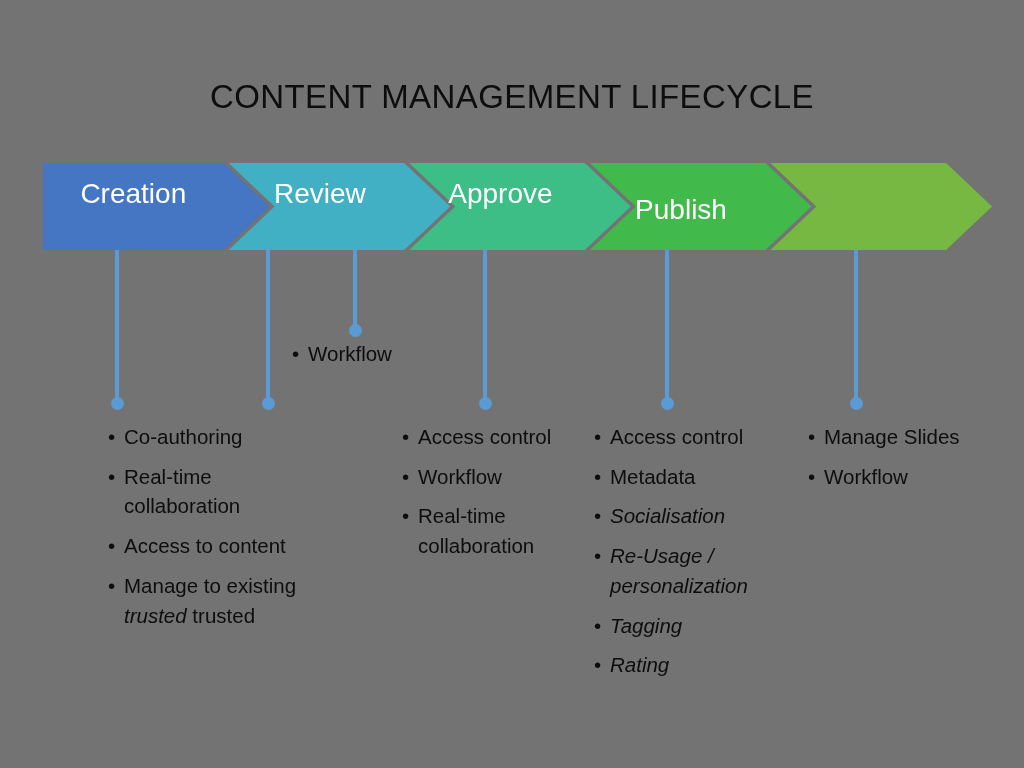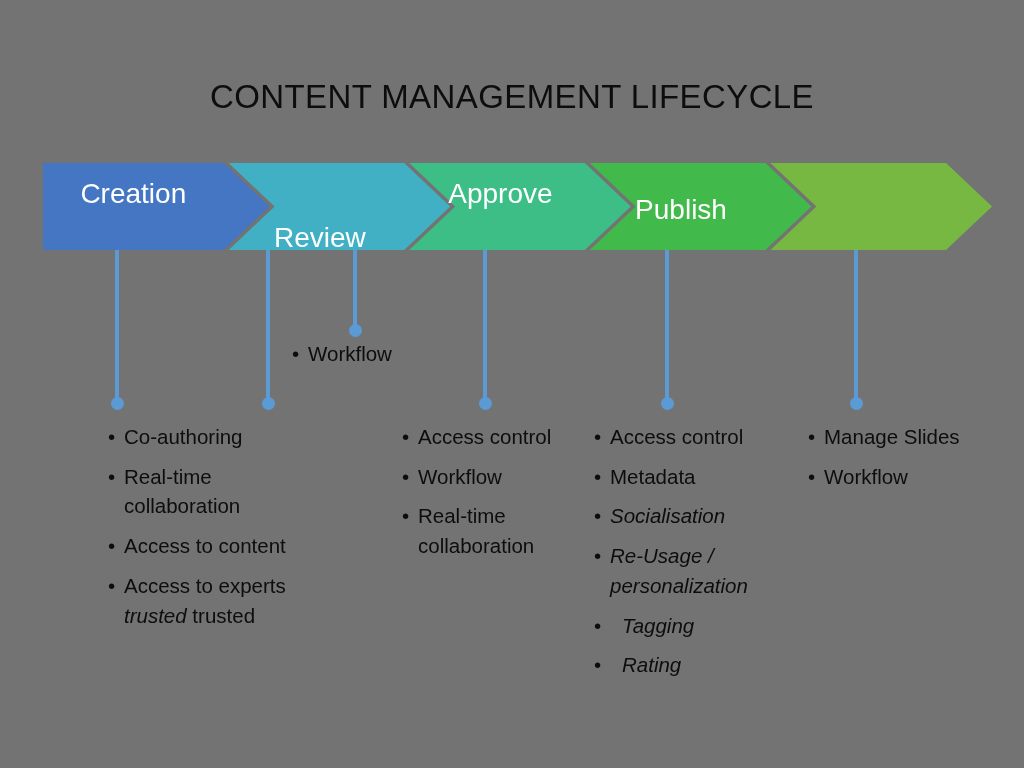--- a/index.html
+++ b/index.html
@@ -93,21 +93,21 @@
   .bullet-marker {
     flex: 0 0 auto;
     width: 16px;
     text-align: left;
     font-size: 20.5px;
     line-height: 1.45;
   }
   .bullet-text {
     flex: 1 1 auto;
   }
-  .bi { font-style: italic; margin-left: 12px; }
+  .bi { font-style: italic; }
   .b-inline-bi { font-style: italic; font-weight: normal; }
 </style>
 </head>
 <body>
 
 <div id="slide">
 
   <div id="title">CONTENT MANAGEMENT LIFECYCLE</div>
 
   <div id="chevron-band">
@@ -116,21 +116,21 @@
           <path d="M 43 163 L 223.6 163 L 269.6 206.5 L 223.6 250 L 43 250 Z" fill="#4476C4"></path>
           <path d="M 228.6 163 L 404.2 163 L 450.2 206.5 L 404.2 250 L 228.6 250 L 274.6 206.5 Z" fill="#41B0C4"></path>
           <path d="M 409.2 163 L 584.8 163 L 630.8 206.5 L 584.8 250 L 409.2 250 L 455.2 206.5 Z" fill="#3CBE86"></path>
           <path d="M 589.8 163 L 765.4 163 L 811.4 206.5 L 765.4 250 L 589.8 250 L 635.8 206.5 Z" fill="#42B94B"></path>
           <path d="M 770.4 163 L 946 163 L 992 206.5 L 946 250 L 770.4 250 L 816.4 206.5 Z" fill="#77B843"></path>
         </g>
     </svg>
   </div>
 
   <div class="stage-label" id="stage-label-0" style="left: 43px; width: 180.6px;">Creation</div>
-  <div class="stage-label" id="stage-label-1" style="left: 235.5px; width: 168.7px; margin-top: 44px;">Review</div>
+  <div class="stage-label" id="stage-label-1" style="left: 235.5px; width: 168.7px;">Review</div>
   <div class="stage-label" id="stage-label-2" style="left: 416.1px; width: 168.7px;">Approve</div>
   <div class="stage-label" id="stage-label-3" style="left: 596.7px; width: 168.7px; margin-top: 16px;">Publish</div>
 
   <div id="connectors">
       <div class="connector" style="left: 115px; top: 250px; height: 153px; background: rgb(91, 155, 213);"></div>
       <div class="connector-dot" style="left: 110.5px; top: 396.5px; background: rgb(91, 155, 213);"></div>
       <div class="connector" style="left: 266px; top: 250px; height: 153px; background: rgb(91, 155, 213);"></div>
       <div class="connector-dot" style="left: 261.5px; top: 396.5px; background: rgb(91, 155, 213);"></div>
       <div class="connector" style="left: 353px; top: 250px; height: 80px; background: rgb(91, 155, 213);"></div>
       <div class="connector-dot" style="left: 348.5px; top: 323.5px; background: rgb(91, 155, 213);"></div>
@@ -150,21 +150,21 @@
       <div class="bullet-item">
         <span class="bullet-marker">•</span>
         <span class="bullet-text"><span>Real-time collaboration</span></span>
       </div>
       <div class="bullet-item">
         <span class="bullet-marker">•</span>
         <span class="bullet-text"><span>Access to content</span></span>
       </div>
       <div class="bullet-item">
         <span class="bullet-marker">•</span>
-        <span class="bullet-text"><span>Access to experts </span><span class="b-inline-bi">trusted</span><span> trusted</span></span>
+        <span class="bullet-text"><span>Manage to existing </span><span class="b-inline-bi">trusted</span><span> trusted</span></span>
       </div>
     </div>
   <div class="bullet-col" id="bullet-col-1" style="left: 292px; top: 339px; width: 160px;">
       <div class="bullet-item">
         <span class="bullet-marker">•</span>
         <span class="bullet-text"><span>Workflow</span></span>
       </div>
     </div>
   <div class="bullet-col" id="bullet-col-2" style="left: 402px; top: 422px; width: 185px;">
       <div class="bullet-item">

